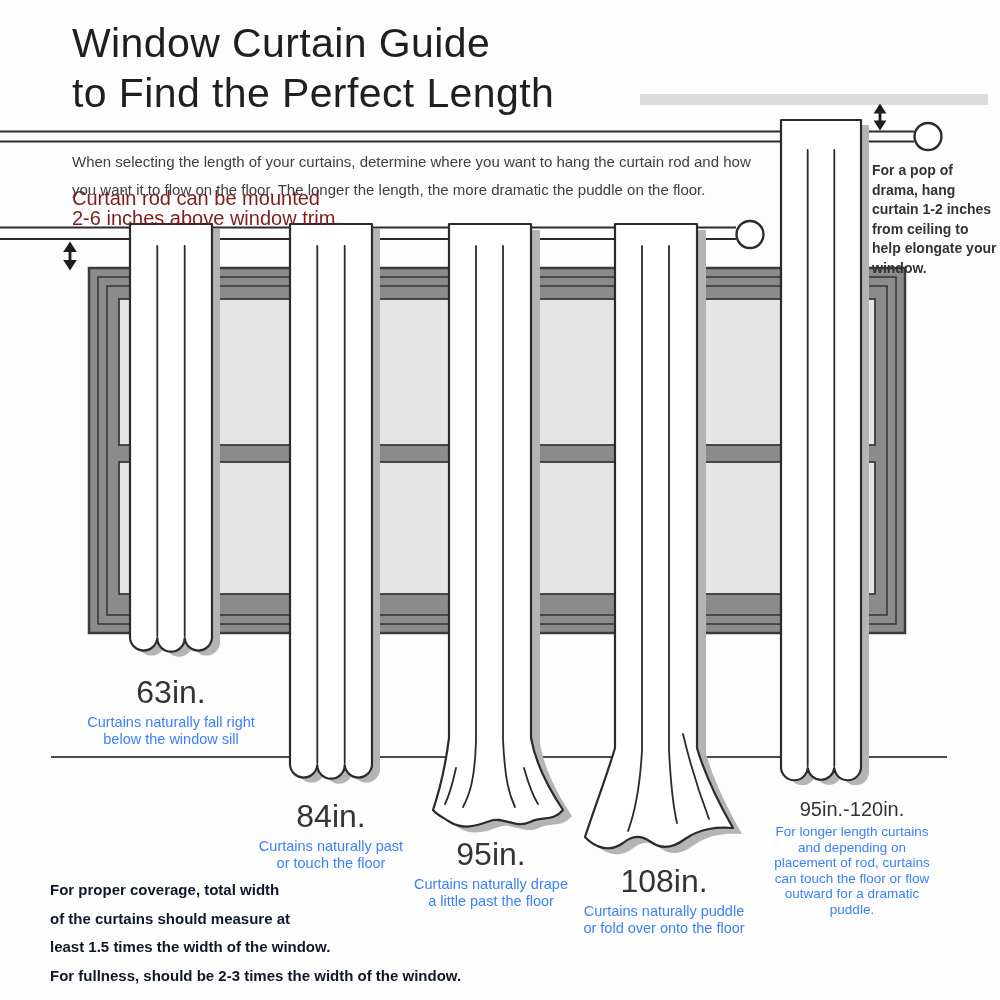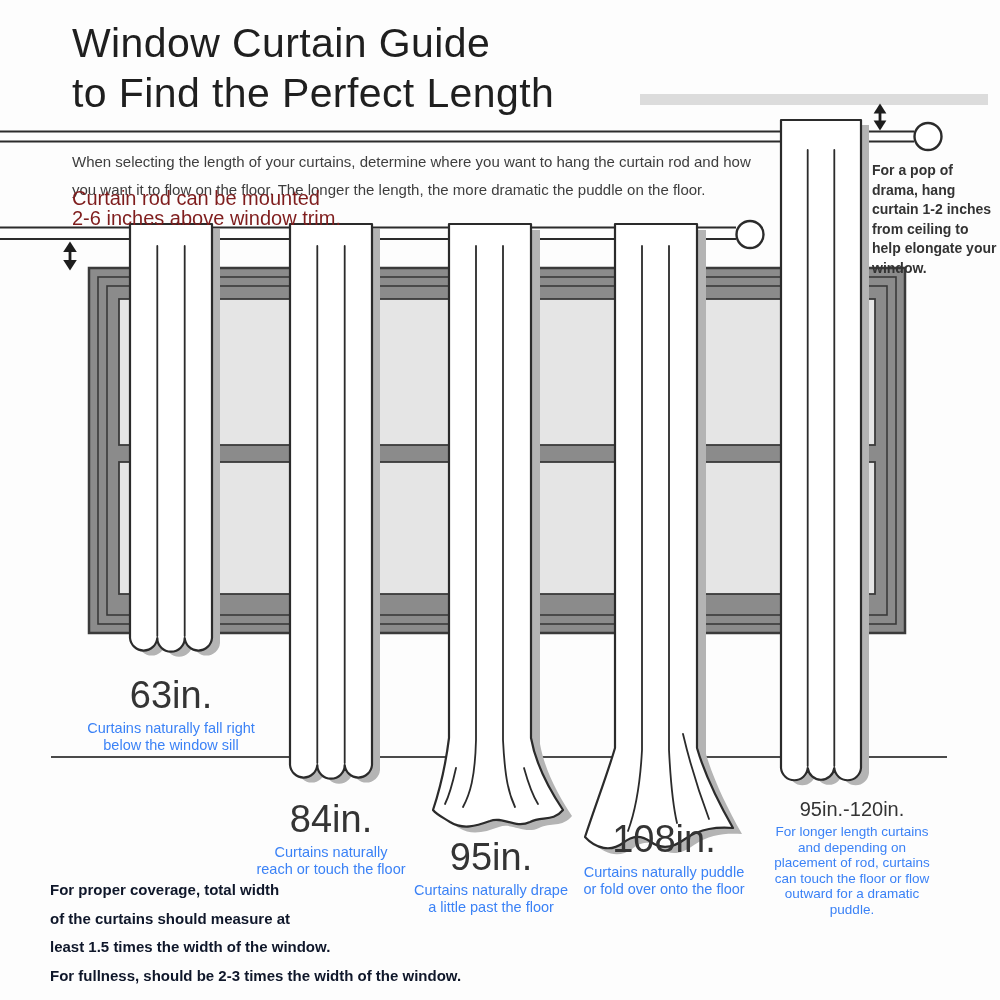--- a/index.html
+++ b/index.html
@@ -9,26 +9,26 @@
   }
   .scene{position:absolute;left:0;top:0;width:1000px;height:1000px;}
   .txt{position:absolute;}
   .title{left:72px;top:18px;font-size:41px;line-height:50px;color:#1f1f1f;letter-spacing:.4px;}
   .title div{white-space:nowrap;}
   .intro{left:72px;top:148px;width:685px;font-size:15px;line-height:28px;color:#3e3e3e;}
   .rod-note{left:72px;top:188px;font-weight:normal;font-size:20px;line-height:20px;color:#7f1d1d;}
   .rod-note div{white-space:nowrap;}
   .drama-note{left:872px;top:161px;width:126px;font-weight:bold;font-size:14px;line-height:19.5px;color:#333;}
   .curtain-label{position:absolute;text-align:center;transform:translateX(-50%);}
-  .curtain-label .len{font-size:38px;color:#343434;white-space:nowrap;}
+  .curtain-label .len{font-size:32px;color:#343434;white-space:nowrap;}
   .curtain-label .desc{margin:3px auto 0;font-size:14.5px;line-height:16.5px;color:#3b82f6;}
   .label-c1{left:171px;top:674px;}  .label-c1 .desc{width:178px;}
   .label-c2{left:331px;top:798px;}  .label-c2 .desc{width:152px;}
   .label-c3{left:491px;top:836px;}  .label-c3 .desc{width:162px;}
-  .label-c4{left:664px;top:818px;}  .label-c4 .desc{width:172px;}
+  .label-c4{left:664px;top:863px;}  .label-c4 .desc{width:172px;}
   .label-c5{left:852px;top:798px;}  .label-c5 .len{font-size:20px;}
   .label-c5 .desc{width:158px;font-size:13.5px;line-height:15.5px;}
   .footer{left:50px;top:876px;font-weight:bold;font-size:15px;line-height:28.5px;color:#0f172a;}
   .footer div{white-space:nowrap;}
   .panel{fill:#ffffff;stroke:#2b2b2b;stroke-width:2.2;stroke-linejoin:round;}
   .shadow{fill:#b4b4b4;stroke:none;}
   .fold{fill:none;stroke:#2b2b2b;stroke-width:1.8;stroke-linecap:round;}
   .rodline{stroke:#2b2b2b;stroke-width:2.2;}
   .frame-stroke{stroke:#3a3a3a;}
 </style>
@@ -128,21 +128,21 @@
 
   <div class="txt drama-note">For a pop of drama, hang curtain 1-2 inches from ceiling to help elongate your window.</div>
 
   <div class="txt curtain-label label-c1">
     <div class="len">63in.</div>
     <div class="desc">Curtains naturally fall right below the window sill</div>
   </div>
 
   <div class="txt curtain-label label-c2">
     <div class="len">84in.</div>
-    <div class="desc">Curtains naturally reach or touch the floor</div>
+    <div class="desc">Curtains naturally past or touch the floor</div>
   </div>
 
   <div class="txt curtain-label label-c3">
     <div class="len">95in.</div>
     <div class="desc">Curtains naturally drape a little past the floor</div>
   </div>
 
   <div class="txt curtain-label label-c4">
     <div class="len">108in.</div>
     <div class="desc">Curtains naturally puddle or fold over onto the floor</div>

